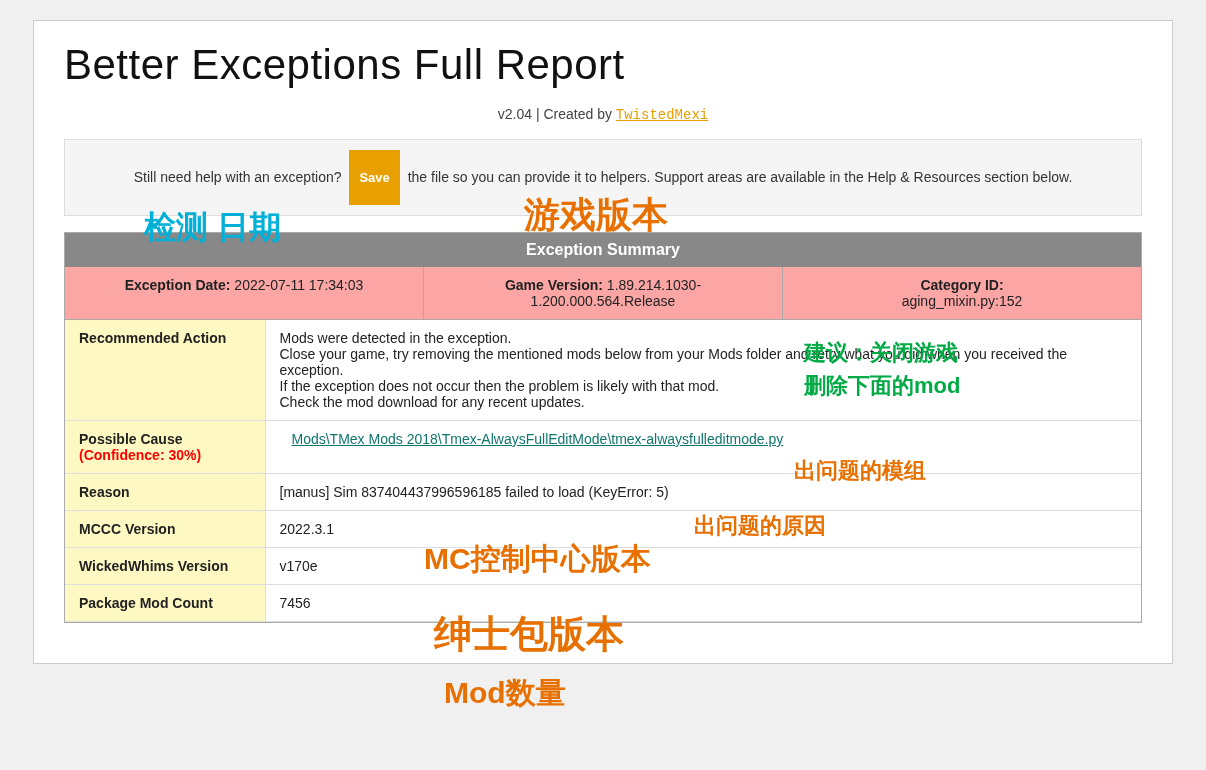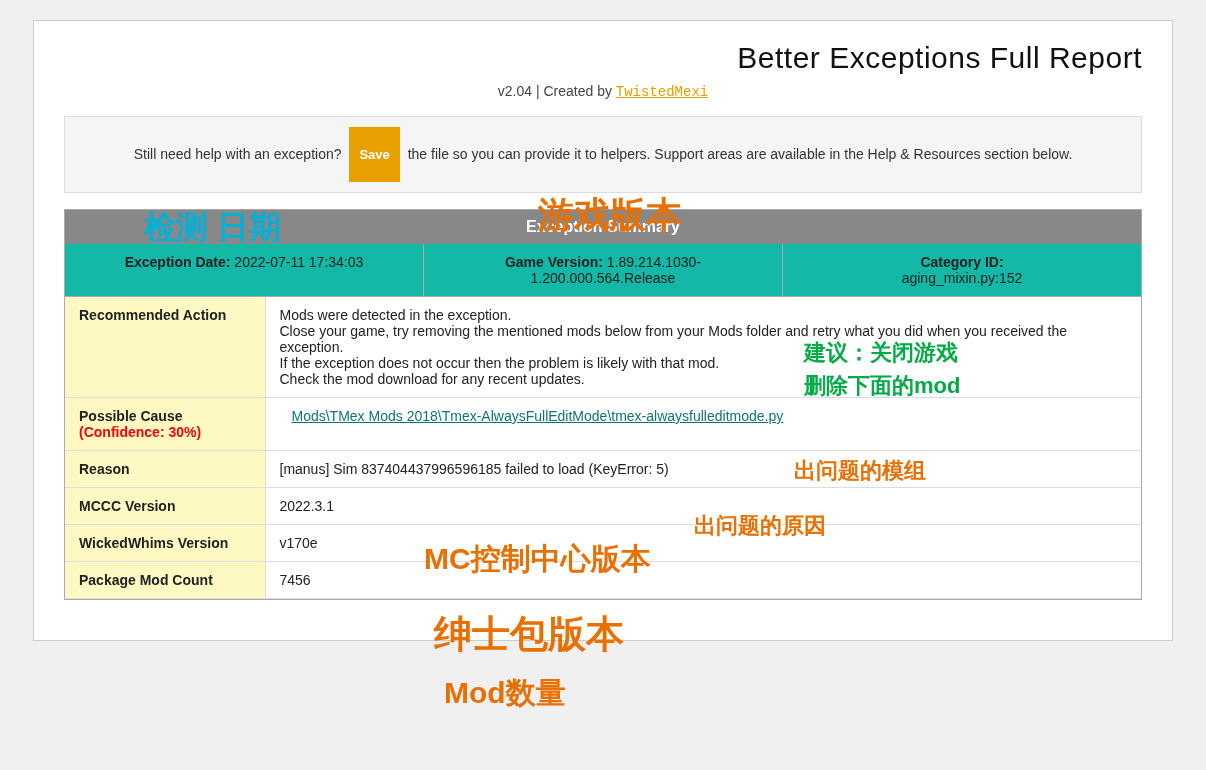--- a/index.html
+++ b/index.html
@@ -12,25 +12,25 @@
       padding: 20px;
     }
     .page-container {
       max-width: 1140px;
       margin: 0 auto;
       background: #fff;
       padding: 20px 30px 30px;
       border: 1px solid #ccc;
     }
     .main-title {
-      text-align: right;
-      font-size: 30px;
+      text-align: left;
+      font-size: 42px;
       font-weight: normal;
       color: #111;
-      margin-bottom: 8px;
+      margin-bottom: 17px;
       letter-spacing: 0.5px;
     }
     .subtitle {
       text-align: center;
       font-size: 14px;
       color: #444;
       margin-bottom: 16px;
     }
     .subtitle a {
       color: #e8a000;
@@ -72,21 +72,21 @@
     .summary-row {
       display: flex;
       border-bottom: 1px solid #aaa;
     }
     .summary-cell {
       flex: 1;
       padding: 10px 14px;
       border-right: 1px solid #aaa;
       font-size: 14px;
       text-align: center;
-      background: #14b8a6;
+      background: #fca5a5;
     }
     .summary-cell:last-child {
       border-right: none;
     }
     .summary-cell strong {
       font-weight: bold;
     }
     .detail-table {
       width: 100%;
       border-collapse: collapse;
@@ -198,21 +198,21 @@
       <tr>
         <td class="label-cell"><strong>Package Mod Count</strong></td>
         <td>7456</td>
       </tr>
     </tbody>
       </table>
   </div>
 
   <div class="annotation ann-cyan" style="top:185px; left:110px; font-size:32px;">检测 日期</div>
 
-  <div class="annotation ann-orange" style="top:170px; left:490px; font-size:36px;margin-left:14px;">游戏版本</div>
+  <div class="annotation ann-orange" style="top:170px; left:490px; font-size:36px;">游戏版本</div>
 
   <div class="annotation ann-green" style="top:315px; left:770px; font-size:22px; line-height:1.5;">建议：关闭游戏<br>删除下面的mod</div>
 
   <div class="annotation ann-orange" style="top:435px; left:760px; font-size:22px;">出问题的模组</div>
 
   <div class="annotation ann-orange" style="top:490px; left:660px; font-size:22px;">出问题的原因</div>
 
   <div class="annotation ann-orange" style="top:518px; left:390px; font-size:30px;">MC控制中心版本</div>
 
   <div class="annotation ann-orange" style="top:588px; left:400px; font-size:38px;">绅士包版本</div>

